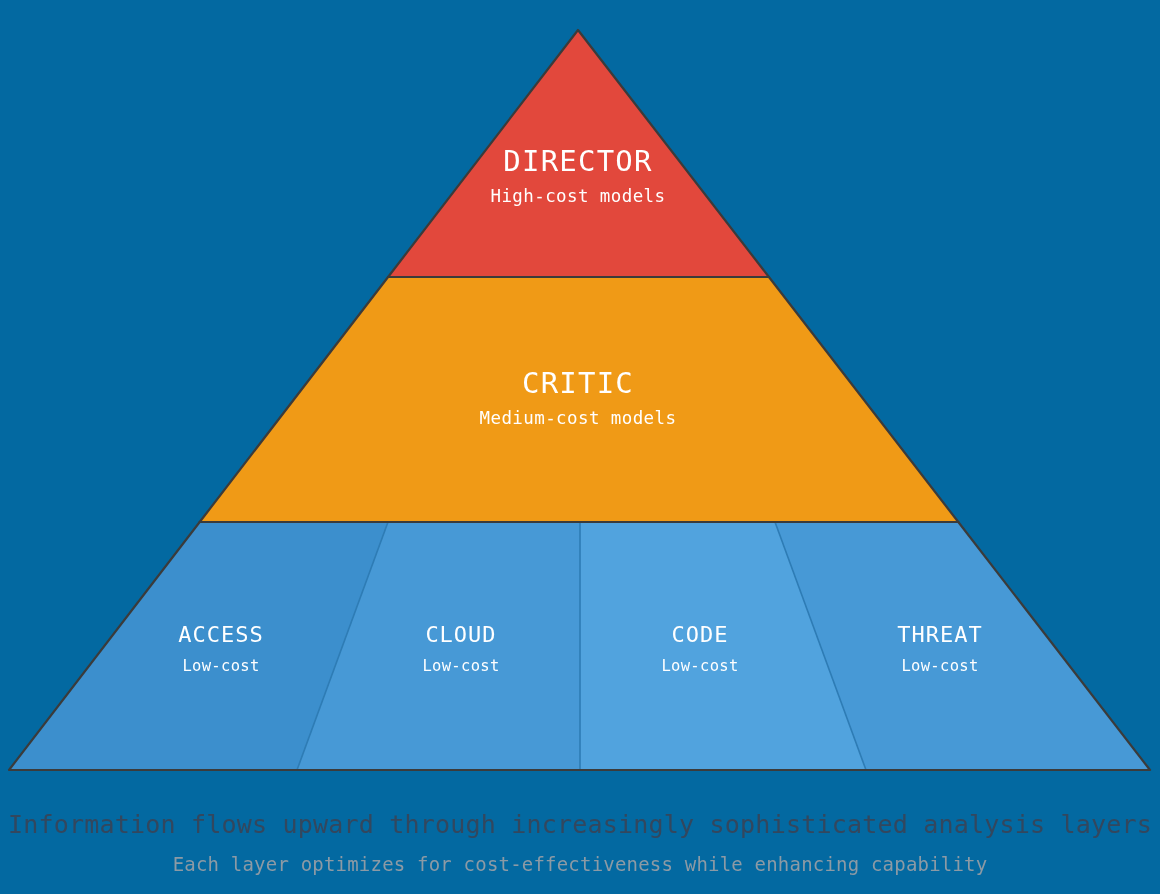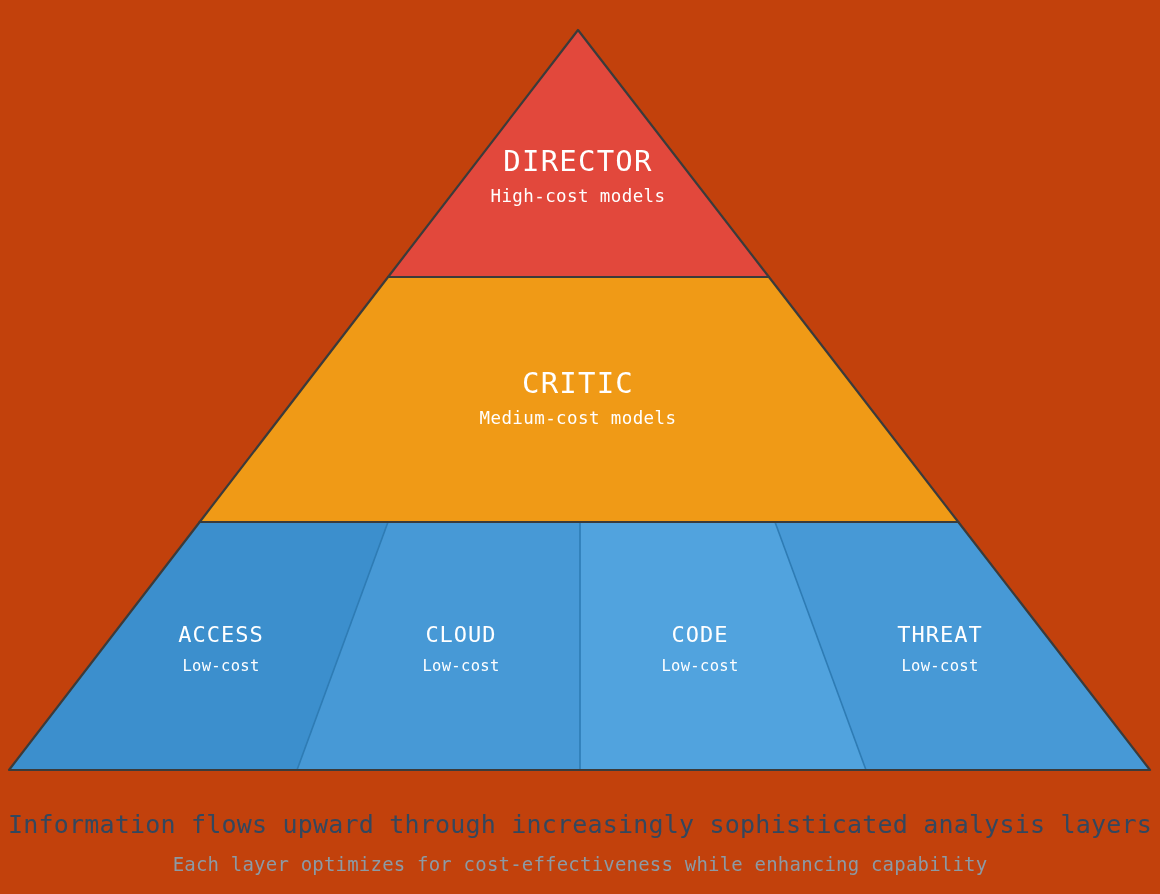--- a/index.html
+++ b/index.html
@@ -11,21 +11,21 @@
   body {
     width: 1160px;
     height: 894px;
     font-family: "DejaVu Sans Mono", "Liberation Mono", monospace;
     overflow: hidden;
   }
   #stage {
     position: relative;
     width: 1160px;
     height: 894px;
-    background: #c2410c;
+    background: #0369a1;
   }
   #pyramid-svg {
     position: absolute;
     left: 0;
     top: 0;
     width: 1160px;
     height: 894px;
   }
   .layer-title {
     font-family: "DejaVu Sans Mono", "Liberation Mono", monospace;

